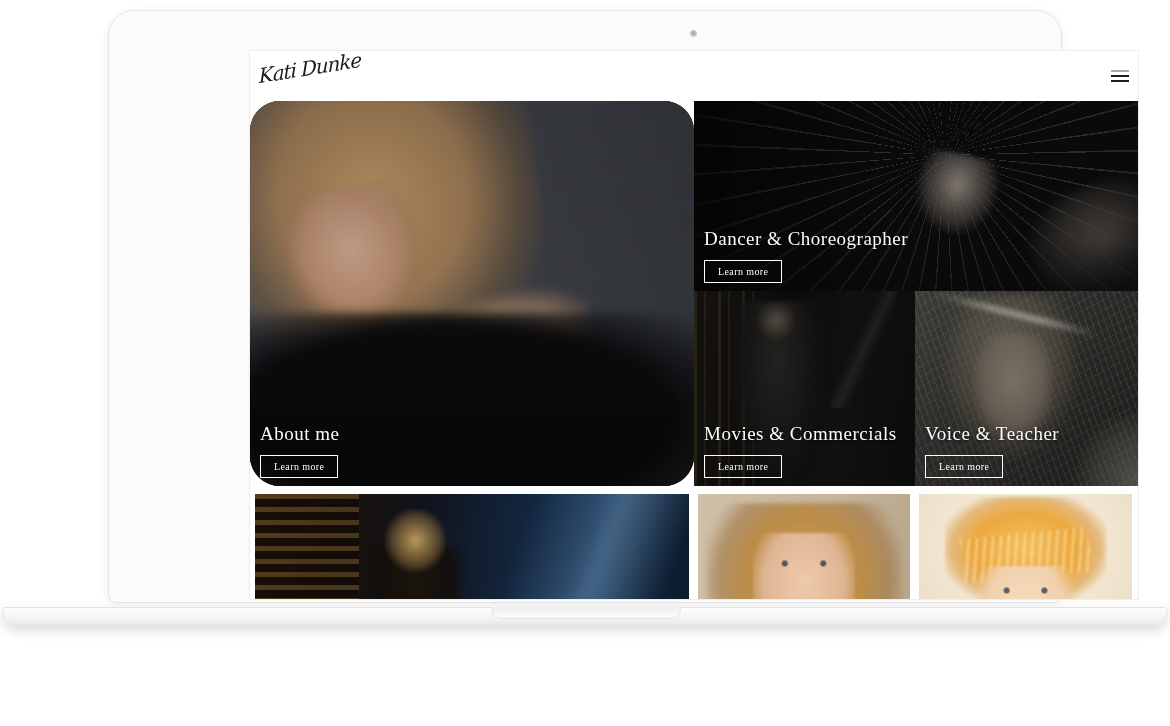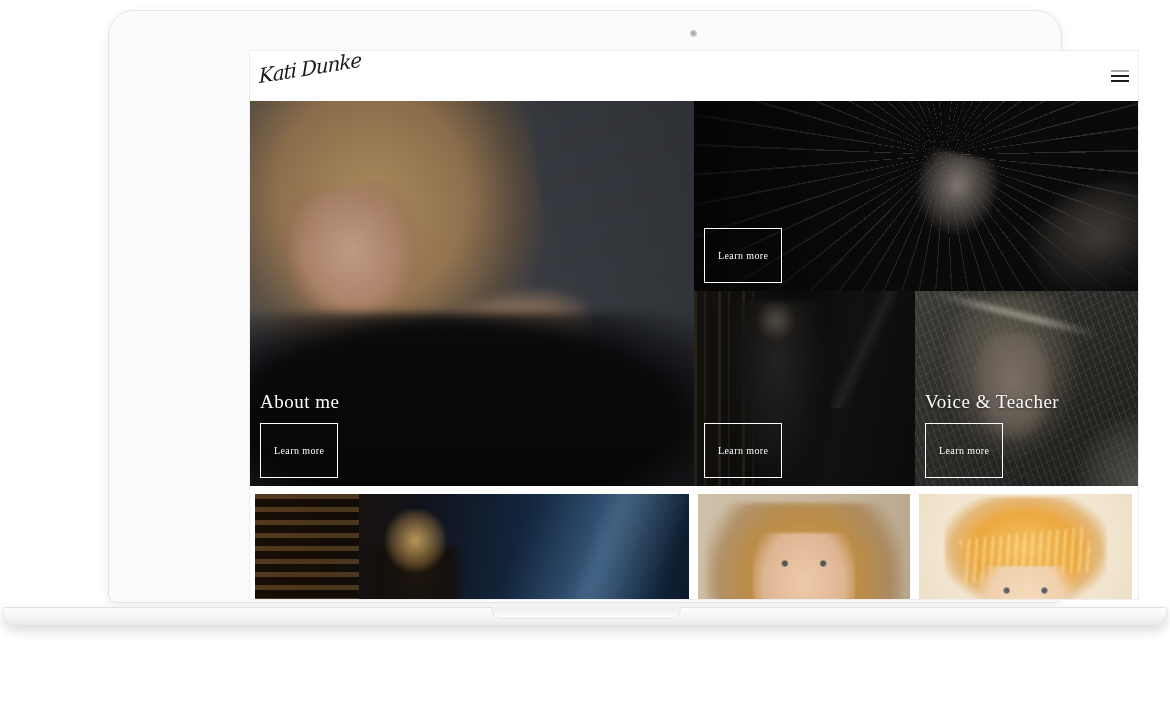--- a/index.html
+++ b/index.html
@@ -37,31 +37,31 @@
        cursor:pointer;line-height:1;}
   .menu-btn{width:26px;height:20px;display:flex;flex-direction:column;
        justify-content:center;gap:3px;align-items:flex-end;cursor:pointer;padding-right:2px;}
   .menu-btn i{display:block;width:18px;height:2px;background:var(--hamburger-bar);}
   .menu-btn i:first-child{background:var(--hamburger-top);}
 
   
   .grid{display:grid;width:888px;grid-template-columns:444px 221px 223px;
        grid-template-rows:190px 195px;}
   .tile{position:relative;overflow:hidden;background:#101010;}
-  .tile-about{grid-column:1;grid-row:1/3;}
+  .tile-about{grid-column:1;grid-row:1/3;border-radius:30px;}
   .tile-dancer{grid-column:2/4;grid-row:1;}
   .tile-movies{grid-column:2;grid-row:2;}
   .tile-voice{grid-column:3;grid-row:2;text-decoration:underline;}
   .layer{position:absolute;pointer-events:none;}
   .caption{position:absolute;left:10px;bottom:8px;z-index:6;}
   .tile-title{color:var(--tile-text);font-size:19px;font-weight:400;
        letter-spacing:.5px;margin-bottom:10px;text-shadow:0 1px 3px rgba(0,0,0,.6);}
   .learn-btn{display:inline-block;background:transparent;color:var(--tile-text);
        border:1px solid var(--btn-border);font-family:"Liberation Serif",serif;
-       font-size:10px;letter-spacing:.4px;padding:21px 13px;cursor:pointer;}
+       font-size:10px;letter-spacing:.4px;padding:5px 13px;cursor:pointer;}
 
   
   .about-base{inset:0;background:linear-gradient(100deg,#50545c 0%,#43464d 45%,#35383e 100%);}
   .about-hair{left:-6%;top:-8%;width:72%;height:80%;transform:rotate(-8deg);filter:blur(2px);
        background:radial-gradient(ellipse at 48% 40%,#c5a06c 0%,#a8835a 40%,rgba(140,105,65,.45) 62%,transparent 76%);}
   .about-face{left:8%;top:22%;width:30%;height:36%;transform:rotate(-10deg);filter:blur(2px);
        background:radial-gradient(ellipse at 50% 45%,#d9b094 0%,#c39579 48%,rgba(170,125,95,.3) 68%,transparent 78%);}
   .about-shoulder{left:36%;top:50%;width:42%;height:26%;transform:rotate(-18deg);filter:blur(3px);
        background:radial-gradient(ellipse,#c89d80 0%,rgba(185,145,110,.6) 50%,transparent 75%);}
   .about-garment{left:-10%;top:55%;width:125%;height:60%;filter:blur(4px);
@@ -172,31 +172,33 @@
           </div>
 
           <div class="tile tile-dancer">
             <span class="layer dancer-base"></span>
             <span class="layer dancer-rays"></span>
             <span class="layer dancer-face"></span>
             <span class="layer dancer-hand"></span>
             <span class="layer dancer-fade"></span>
             <span class="layer dancer-shade"></span>
             <div class="caption">
+              <div class="tile-title">Dancer &amp; Choreographer</div>
               <button class="learn-btn">Learn more</button>
             </div>
           </div>
 
           <div class="tile tile-movies">
             <span class="layer movies-base"></span>
             <span class="layer movies-slats"></span>
             <span class="layer movies-figure"></span>
             <span class="layer movies-hair"></span>
             <span class="layer movies-streak"></span>
             <div class="caption">
+              <div class="tile-title">Movies &amp; Commercials</div>
               <button class="learn-btn">Learn more</button>
             </div>
           </div>
 
           <div class="tile tile-voice">
             <span class="layer voice-base"></span>
             <span class="layer voice-grass1"></span>
             <span class="layer voice-grass2"></span>
             <span class="layer voice-hair"></span>
             <span class="layer voice-face"></span>

